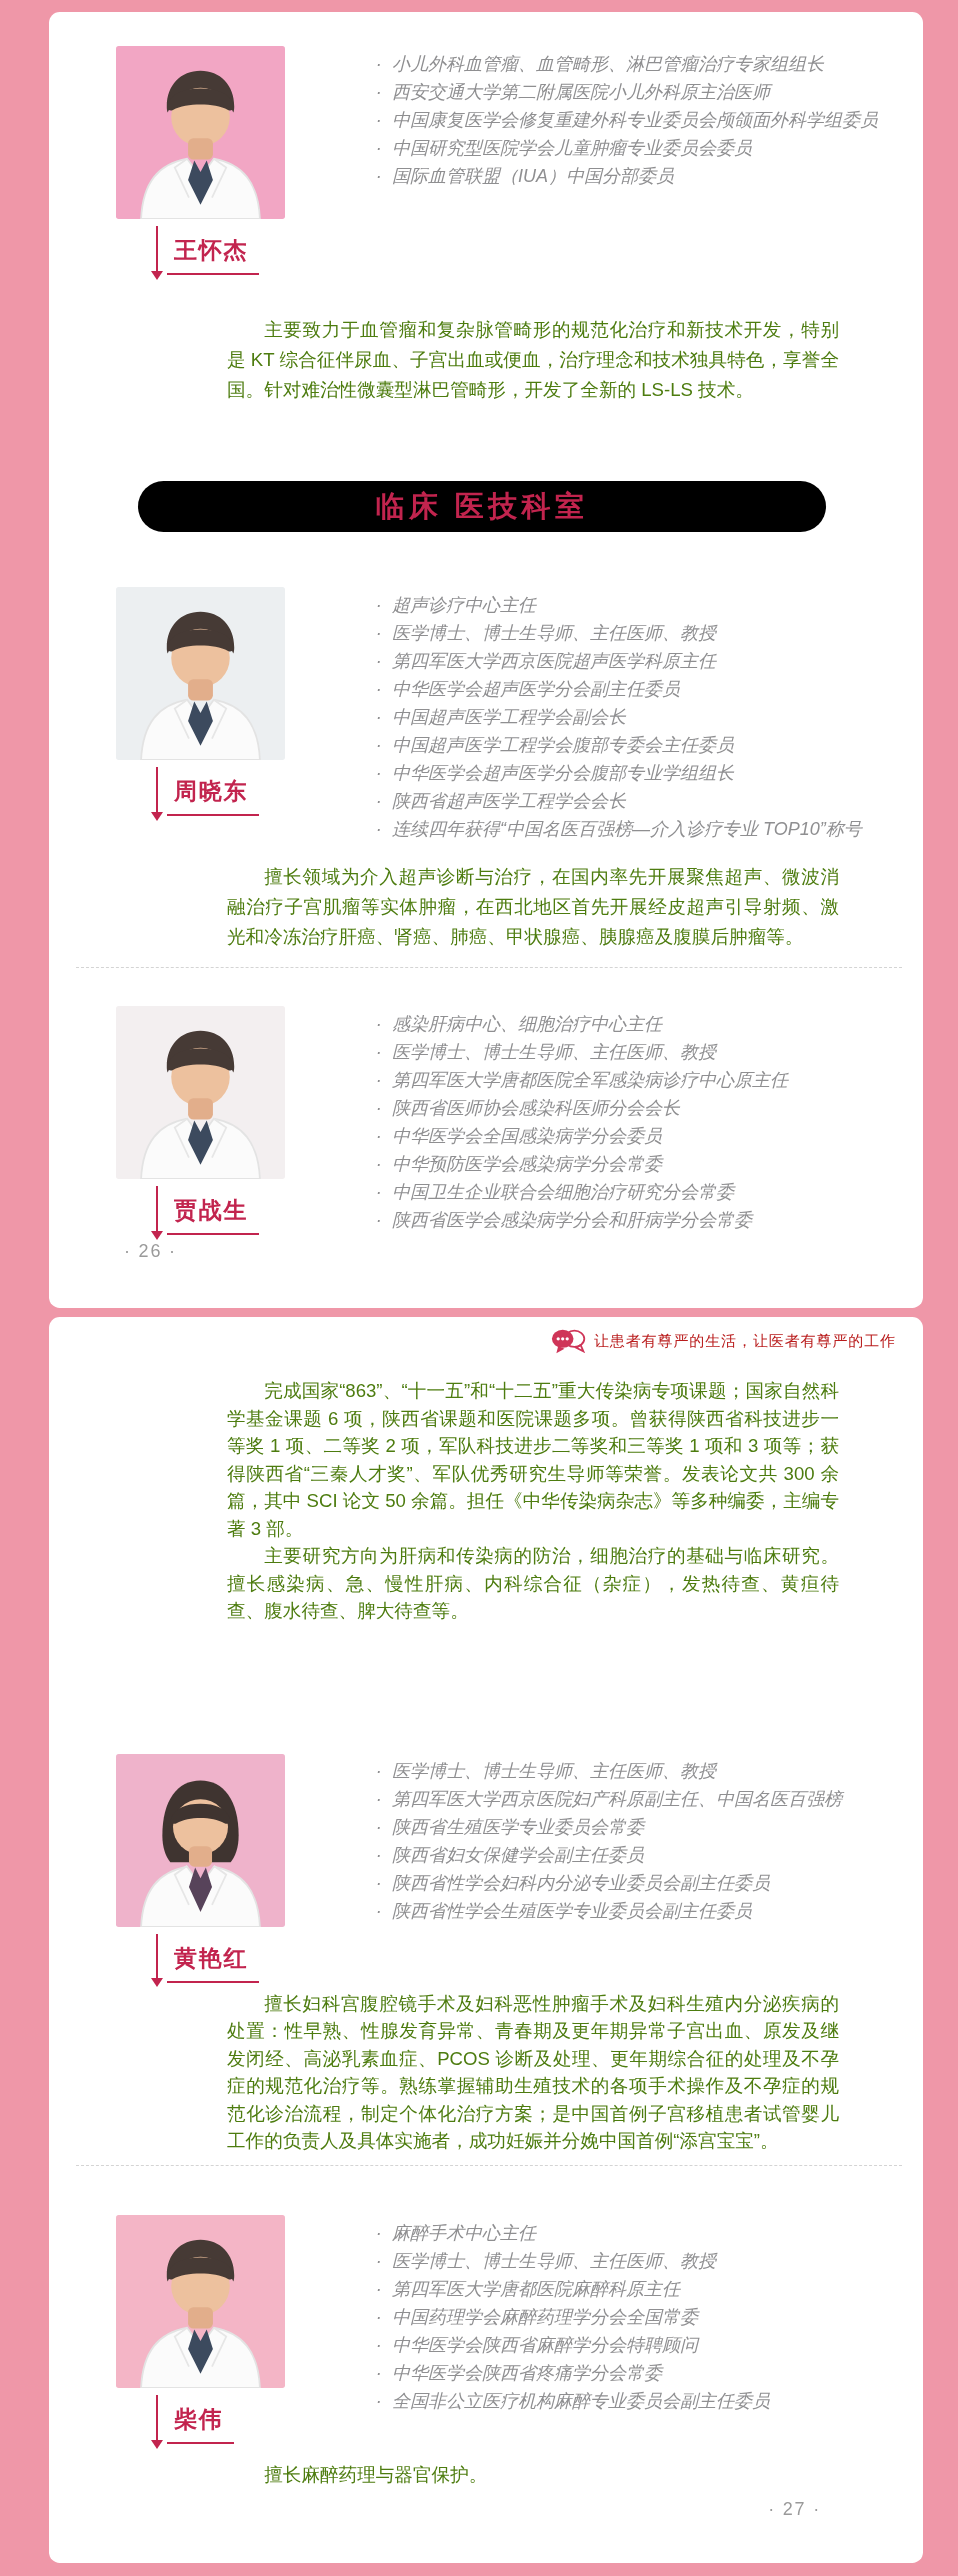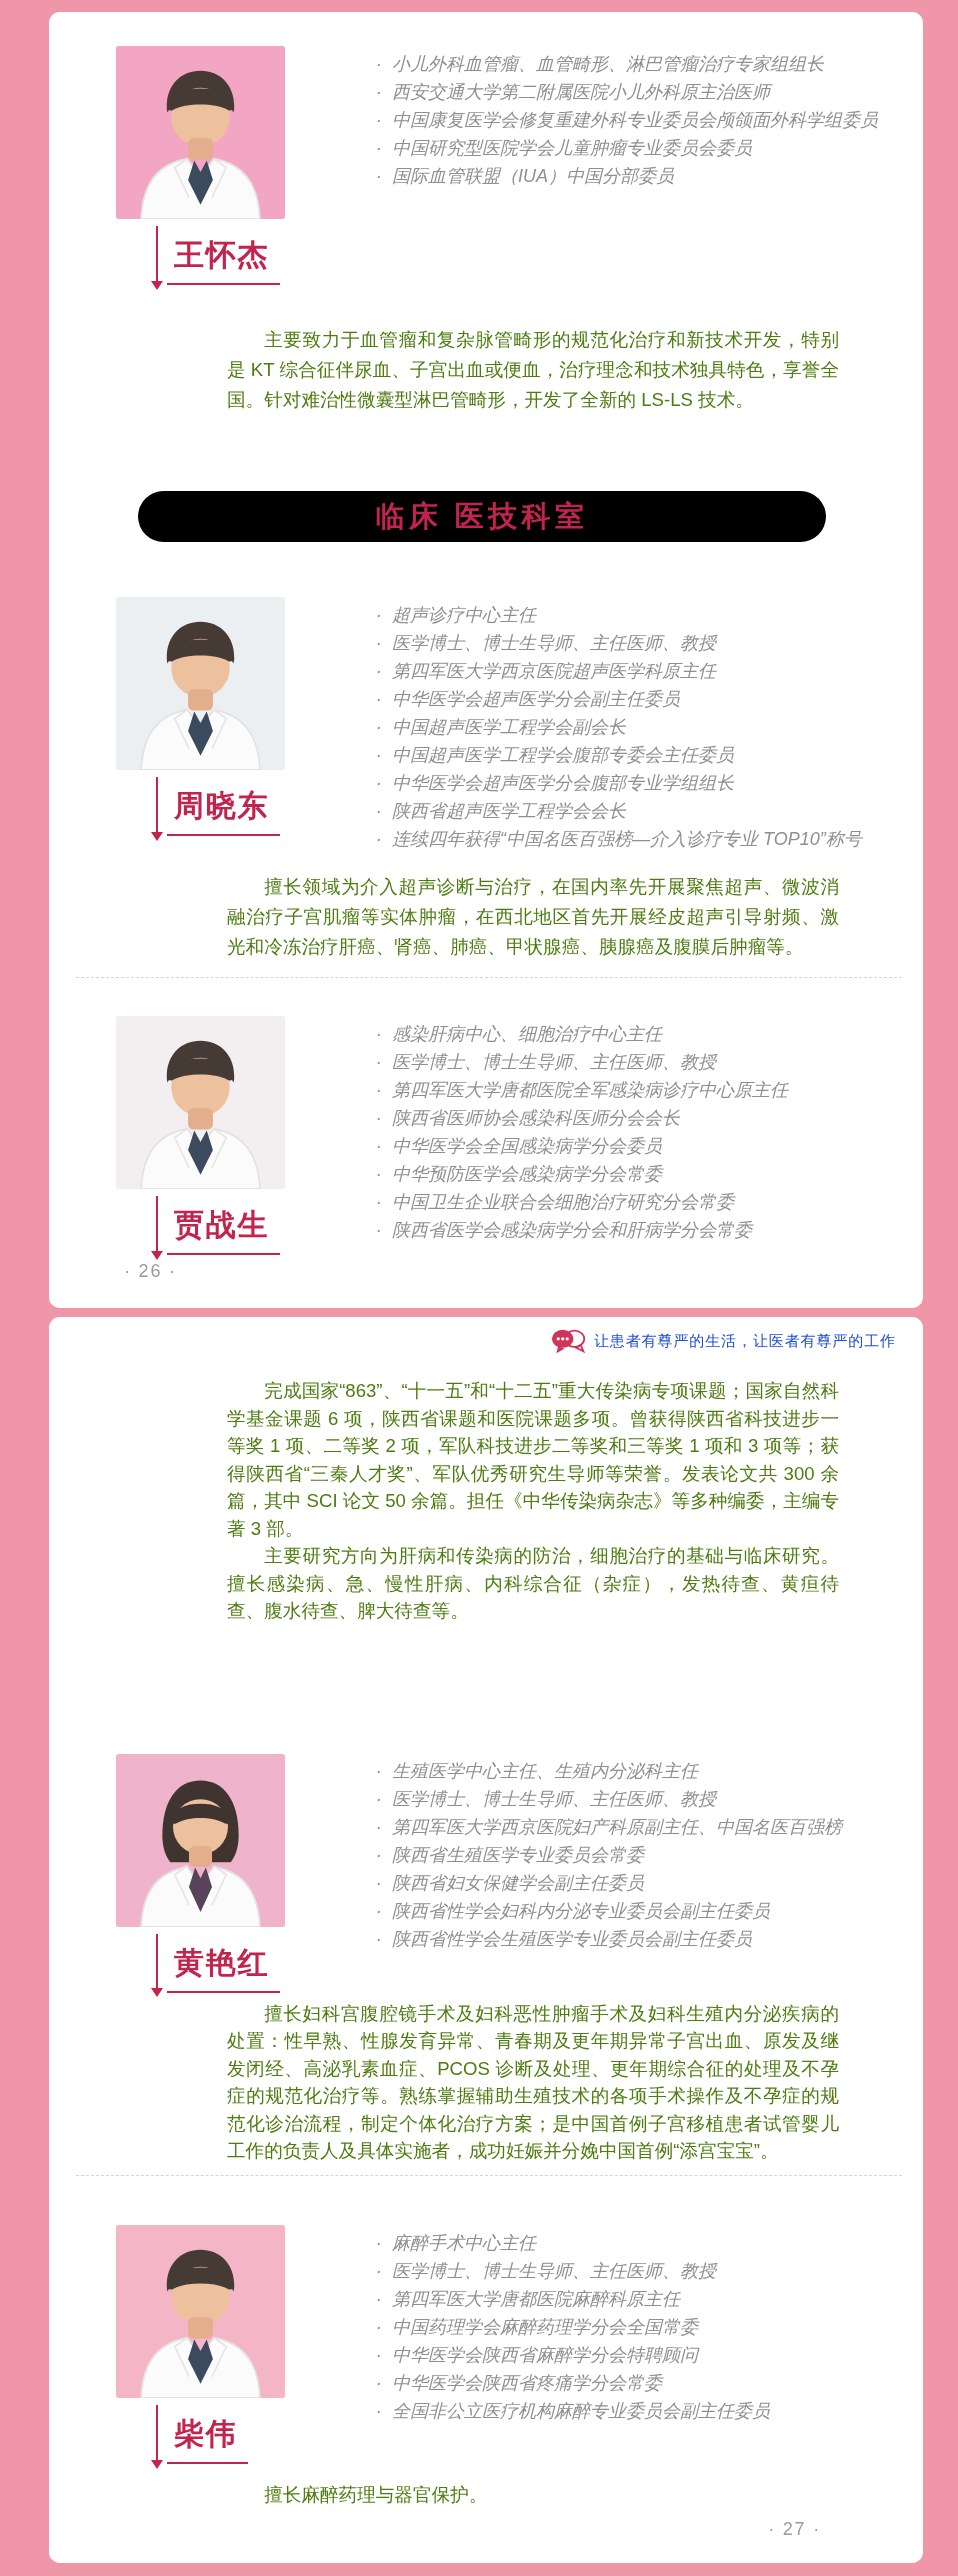--- a/index.html
+++ b/index.html
@@ -23,21 +23,21 @@
   
   .doctor-row{display:flex;margin-left:67px;}
   .photo-col{width:169px;flex:0 0 169px;}
   .photo{width:169px;height:173px;border-radius:2.7px;overflow:hidden;}
   .photo svg{display:block;width:169px;height:173px;}
   .name-tag{
     position:relative;
     display:inline-block;
     margin:16px 0 0 51px;
     padding:0 10.7px 7px 7px;
-    font-size:30px;font-weight:bold;color:#c2244e;
+    font-size:23px;font-weight:bold;color:#c2244e;
     letter-spacing:1.8px;
     border-bottom:2.7px solid #c2244e;
   }
   .name-tag::before{
     content:"";position:absolute;left:-10.7px;top:-9px;bottom:-2.7px;width:1.8px;background:#c2244e;
   }
   .name-tag::after{
     content:"";position:absolute;left:-16px;bottom:-12.4px;
     border:6.2px solid transparent;border-top:9px solid #c2244e;
   }
@@ -65,21 +65,21 @@
   .pagenum{font-size:18px;color:#9a9a9a;letter-spacing:1.8px;}
   .pagenum.left{margin-left:75px;}
   .pagenum.right{text-align:right;margin-right:102px;}
 
   
   .slogan-row{
     display:flex;align-items:center;justify-content:flex-end;
     margin-right:27px;height:27px;
   }
   .slogan-row svg{flex:0 0 auto;margin-right:7px;}
-  .slogan-text{font-size:15px;color:#1d4ed8;letter-spacing:0.9px;}
+  .slogan-text{font-size:15px;color:#b91c1c;letter-spacing:0.9px;}
 
   
   .m-row1{margin-top:34px;}
   .m-desc1{margin-top:40px;}
   .m-banner{margin-top:76px;}
   .m-row2{margin-top:55px;}
   .m-desc2{margin-top:19.5px;}
   .m-div1{margin-top:15px;}
   .m-row3{margin-top:38px;}
   .m-pn26{margin-top:5.3px;}
@@ -226,21 +226,20 @@
   <div class="doctor-row m-row4">
     <div class="photo-col">
       <div class="photo" style="background-color: rgb(239, 179, 203);">
         <svg viewBox="0 0 190 195" width="169" height="173">
             <use href="#av-female"></use>
           </svg>
       </div>
       <div class="name-tag">黄艳红</div>
     </div>
     <ul class="bullets">
-        <li>生殖医学中心主任、生殖内分泌科主任</li>
         <li>医学博士、博士生导师、主任医师、教授</li>
         <li>第四军医大学西京医院妇产科原副主任、中国名医百强榜</li>
         <li>陕西省生殖医学专业委员会常委</li>
         <li>陕西省妇女保健学会副主任委员</li>
         <li>陕西省性学会妇科内分泌专业委员会副主任委员</li>
         <li>陕西省性学会生殖医学专业委员会副主任委员</li>
       </ul>
   </div>
 
   <div class="desc m-desc4">

